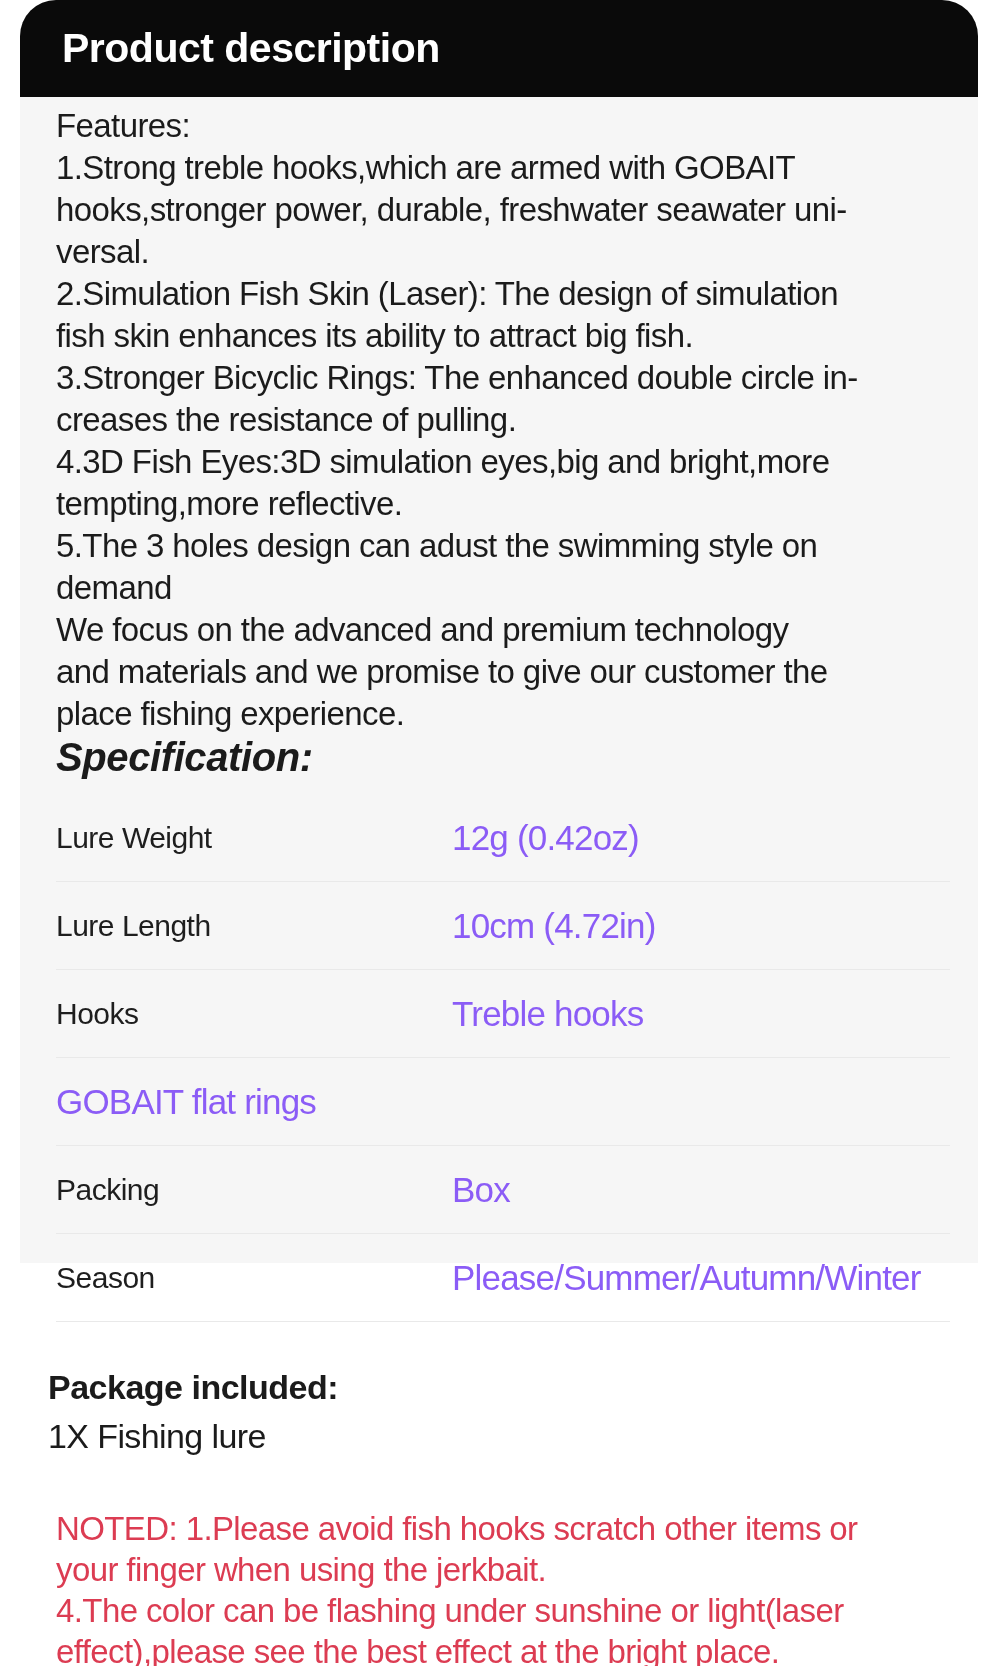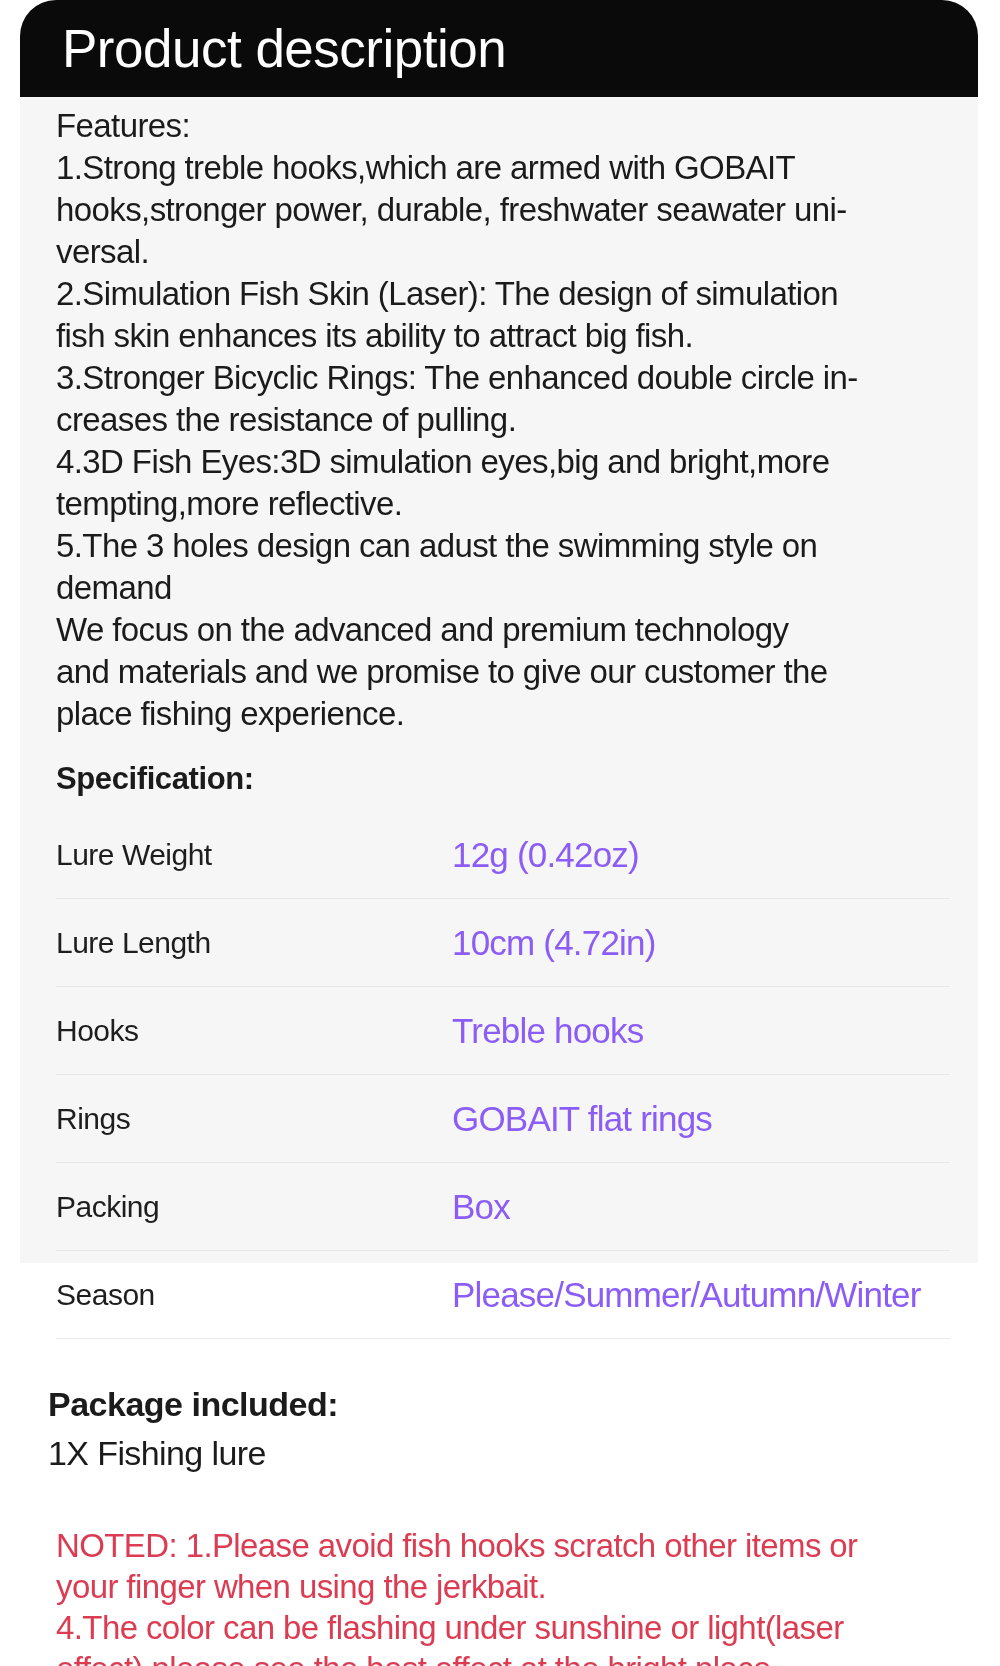--- a/index.html
+++ b/index.html
@@ -22,40 +22,40 @@
   .card-header {
     background: #0a0a0a;
     height: 97px;
     border-radius: 36px 36px 0 0;
     display: flex;
     align-items: center;
     padding-left: 42px;
   }
   .card-header .title {
     color: #ffffff;
-    font-size: 53px;
-    font-weight: 400;
+    font-size: 41px;
+    font-weight: 700;
     letter-spacing: -0.5px;
   }
 
   .card-body {
     background: #f6f6f6;
     height: 1166px;
     padding: 8px 28px 0 36px;
     color: #1b1b1b;
   }
 
   .features { font-size: 33px; line-height: 42px; letter-spacing: -0.6px; }
   .features .line { white-space: nowrap; }
 
   .spec-heading {
-    margin-top: 26px;
-    font-size: 31px;
+    font-size: 40px;
     font-weight: 700;
     letter-spacing: -0.4px;
+    font-style: italic;
   }
 
   .spec-table { margin-top: 14px; }
   .spec-row {
     display: flex;
     align-items: center;
     height: 88px;
     border-bottom: 1px solid #e9e9e9;
     gap: 40px;
   }
@@ -123,21 +123,20 @@
       </div>
       <div class="spec-row">
         <div class="spec-label">Lure Length</div>
         <div class="spec-value">10cm (4.72in)</div>
       </div>
       <div class="spec-row">
         <div class="spec-label">Hooks</div>
         <div class="spec-value">Treble hooks</div>
       </div>
       <div class="spec-row">
-        <div class="spec-label">Rings</div>
         <div class="spec-value">GOBAIT flat rings</div>
       </div>
       <div class="spec-row">
         <div class="spec-label">Packing</div>
         <div class="spec-value">Box</div>
       </div>
       <div class="spec-row">
         <div class="spec-label">Season</div>
         <div class="spec-value">Please/Summer/Autumn/Winter</div>
       </div>

